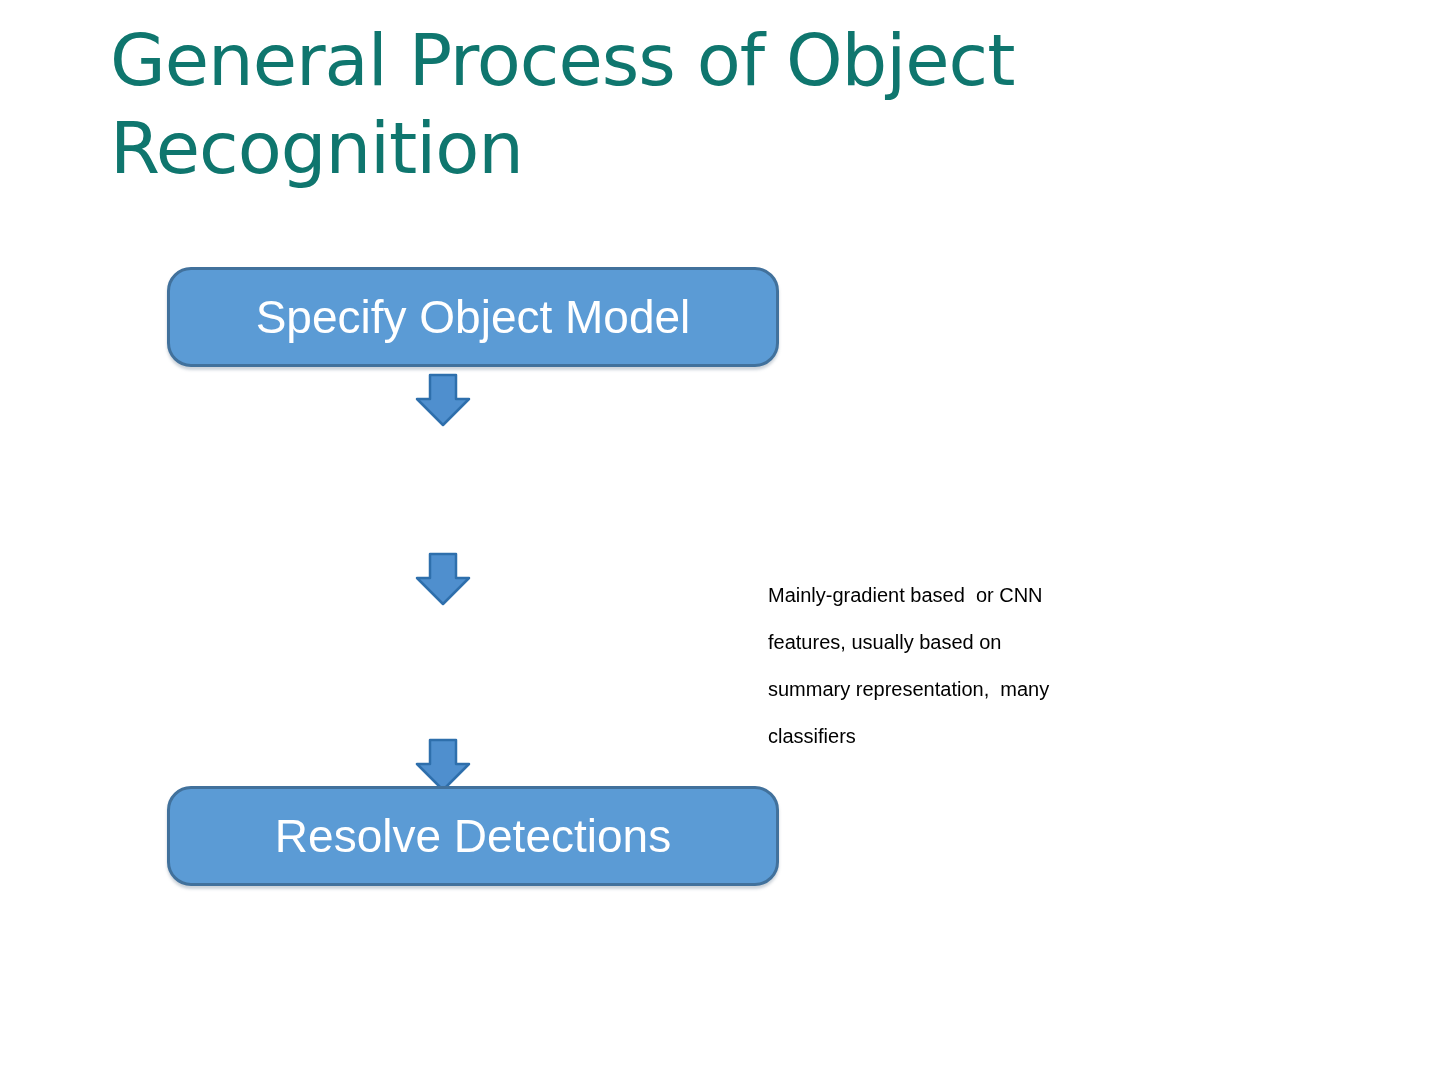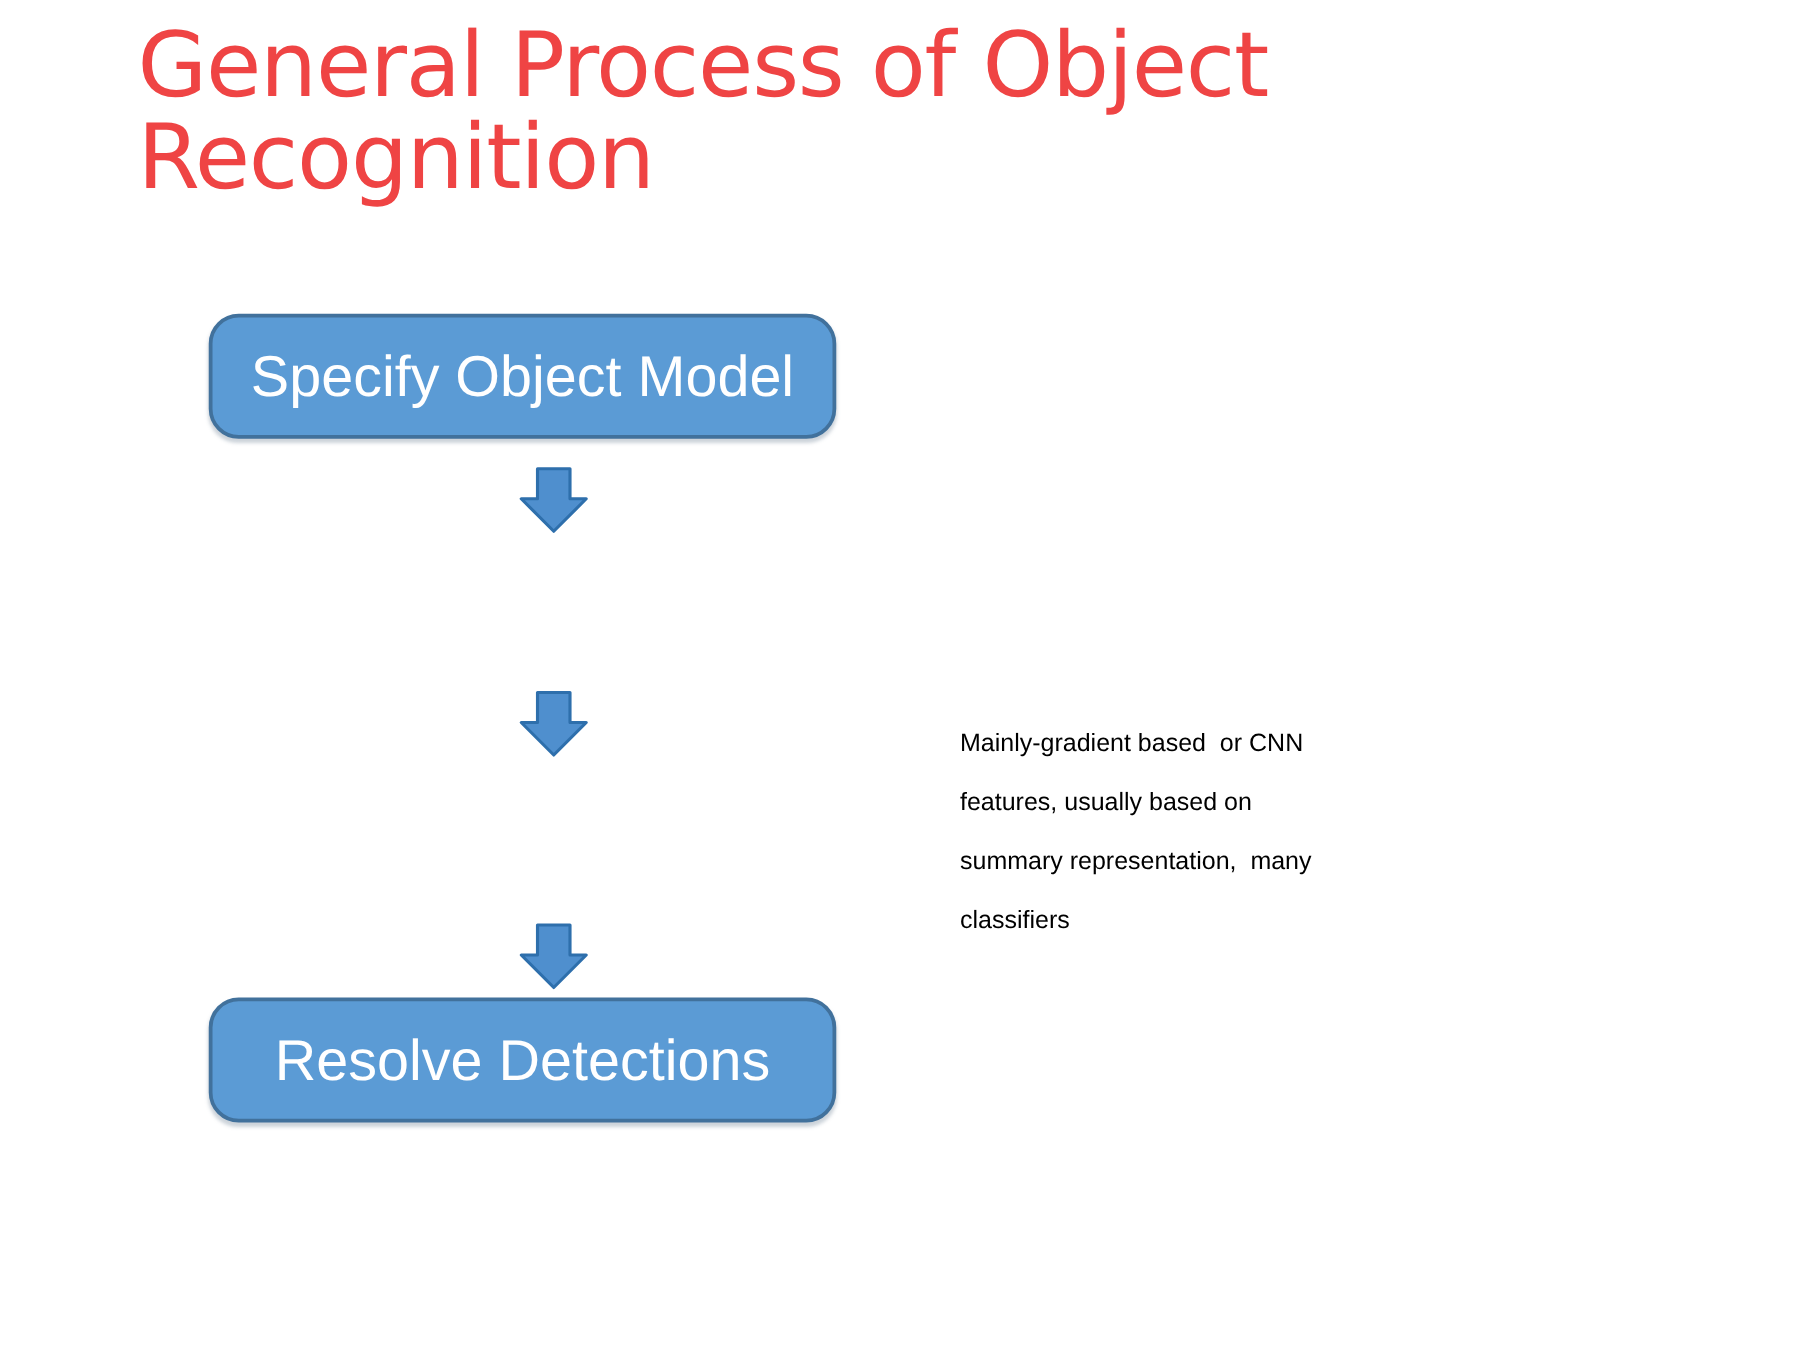--- a/index.html
+++ b/index.html
@@ -17,51 +17,52 @@
     overflow: hidden;
   }
 
   .slide-title {
     position: absolute;
     left: 110px;
     top: 16px;
     width: 1230px;
     font-family: "DejaVu Sans", sans-serif;
     font-size: 72px;
-    line-height: 73px;
+    line-height: 88px;
     font-weight: 400;
-    color: #ef4444;
+    color: #0f766e;
     letter-spacing: -1px;
   }
 
   .flow-box {
     position: absolute;
     left: 167px;
-    width: 502px;
+    width: 612px;
     height: 100px;
     background: #5b9bd5;
     border: 3px solid #41719c;
     border-radius: 24px;
     display: flex;
     align-items: center;
     justify-content: center;
     box-shadow: 0 3px 3px rgba(110, 130, 150, 0.35);
+    margin-top: 16px;
   }
 
   .flow-box .label {
     color: #ffffff;
     font-size: 46px;
     font-weight: 400;
     white-space: nowrap;
   }
 
   .flow-box.step-1 { top: 251px; }
   .flow-box.step-2 { top: 437px; }
   .flow-box.step-3 { top: 622px; }
-  .flow-box.step-4 { top: 798px; }
+  .flow-box.step-4 { top: 770px; }
 
   .down-arrow {
     position: absolute;
     left: 415px;
     width: 56px;
     height: 54px;
   }
   .down-arrow.arrow-1 { top: 373px; }
   .down-arrow.arrow-2 { top: 552px; }
   .down-arrow.arrow-3 { top: 738px; }

